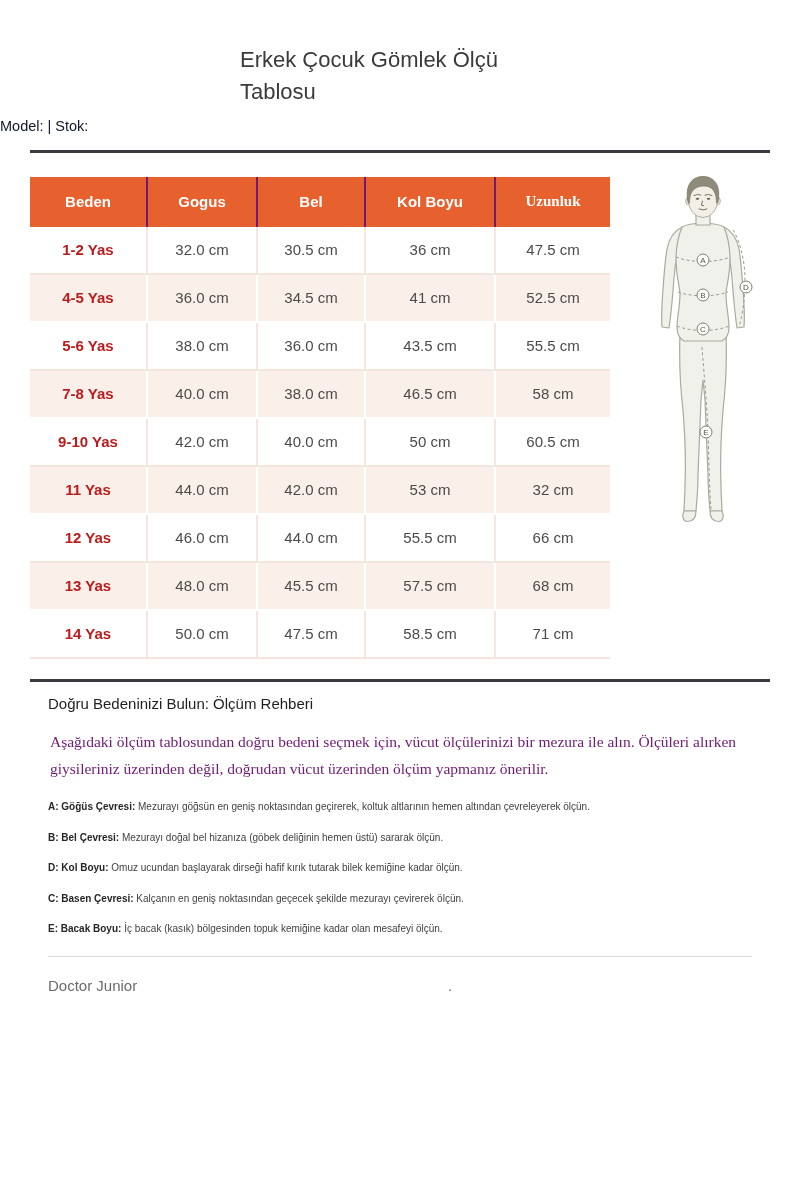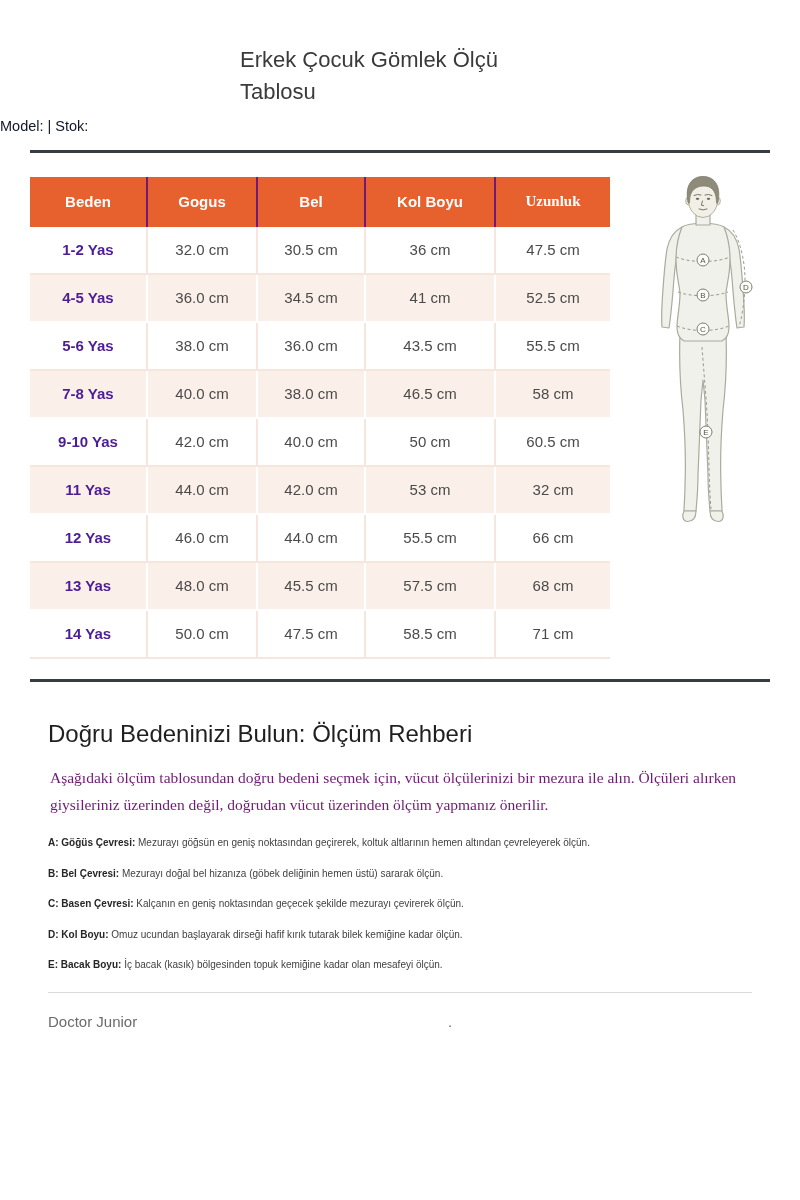--- a/index.html
+++ b/index.html
@@ -33,35 +33,35 @@
     background:#e7612e;color:#ffffff;font-weight:bold;font-size:15px;
     height:48px;text-align:center;vertical-align:middle;
     border-right:2px solid #701a75;
   }
   .size-table th:last-child{border-right:none;font-family:Liberation Serif, serif;}
   .size-table td{
     height:44px;text-align:center;vertical-align:middle;
     font-size:15px;color:#4a4a4a;
     border-right:2px solid transparent;border-bottom:2px solid transparent;
   }
-  .size-table td:first-child{font-weight:bold;color:#4c1d95;}
+  .size-table td:first-child{font-weight:bold;color:#b91c1c;}
   .size-table tbody tr:nth-child(odd) td{
     background:#ffffff;border-right-color:#f6e6dd;border-bottom-color:#f6e6dd;
   }
   .size-table tbody tr:nth-child(even) td{
     background:#fbf0e9;border-right-color:#ffffff;border-bottom-color:#ffffff;
   }
   .size-table td:last-child{border-right:none;}
 
   .figure-wrap{margin-left:auto;width:134px;margin-top:-2px;}
 
   
   .guide{padding:0 48px;}
   .guide-heading{
-    margin:36px 0 0;font-size:24px;font-weight:400;color:#1f1f1f;line-height:1.35;
+    margin:12px 0 0;font-size:15px;font-weight:400;color:#1f1f1f;line-height:1.35;
   }
   .guide-intro{
     margin:15px 2px 0;font-size:15.5px;color:#701a75;line-height:1.72;font-family:Liberation Serif, serif;
   }
   .guide-items{margin-top:17px;}
   .guide-item{margin:4px 0 14px;font-size:10px;line-height:1.65;color:#3f3f3f;}
   .guide-item strong{color:#262626;}
 
   
   .footer{padding:20px 48px 0;position:relative;font-size:15px;color:#6b6b6b;}
@@ -224,22 +224,22 @@
   </div>
 
   <div class="rule2"></div>
 
   <div class="guide">
     <h2 class="guide-heading">Doğru Bedeninizi Bulun: Ölçüm Rehberi</h2>
     <p class="guide-intro">Aşağıdaki ölçüm tablosundan doğru bedeni seçmek için, vücut ölçülerinizi bir mezura ile alın. Ölçüleri alırken giysileriniz üzerinden değil, doğrudan vücut üzerinden ölçüm yapmanız önerilir.</p>
     <div class="guide-items">
         <p class="guide-item"><strong>A: Göğüs Çevresi:</strong><span> Mezurayı göğsün en geniş noktasından geçirerek, koltuk altlarının hemen altından çevreleyerek ölçün.</span></p>
         <p class="guide-item"><strong>B: Bel Çevresi:</strong><span> Mezurayı doğal bel hizanıza (göbek deliğinin hemen üstü) sararak ölçün.</span></p>
+        <p class="guide-item"><strong>D: Kol Boyu:</strong><span> Omuz ucundan başlayarak dirseği hafif kırık tutarak bilek kemiğine kadar ölçün.</span></p>
         <p class="guide-item"><strong>C: Basen Çevresi:</strong><span> Kalçanın en geniş noktasından geçecek şekilde mezurayı çevirerek ölçün.</span></p>
-        <p class="guide-item"><strong>D: Kol Boyu:</strong><span> Omuz ucundan başlayarak dirseği hafif kırık tutarak bilek kemiğine kadar ölçün.</span></p>
         <p class="guide-item"><strong>E: Bacak Boyu:</strong><span> İç bacak (kasık) bölgesinden topuk kemiğine kadar olan mesafeyi ölçün.</span></p>
       </div>
   </div>
 
   <div class="rule-light"></div>
 
   <div class="footer">
     <span>Doctor Junior</span>
     <span class="footer-dot">.</span>
   </div>

